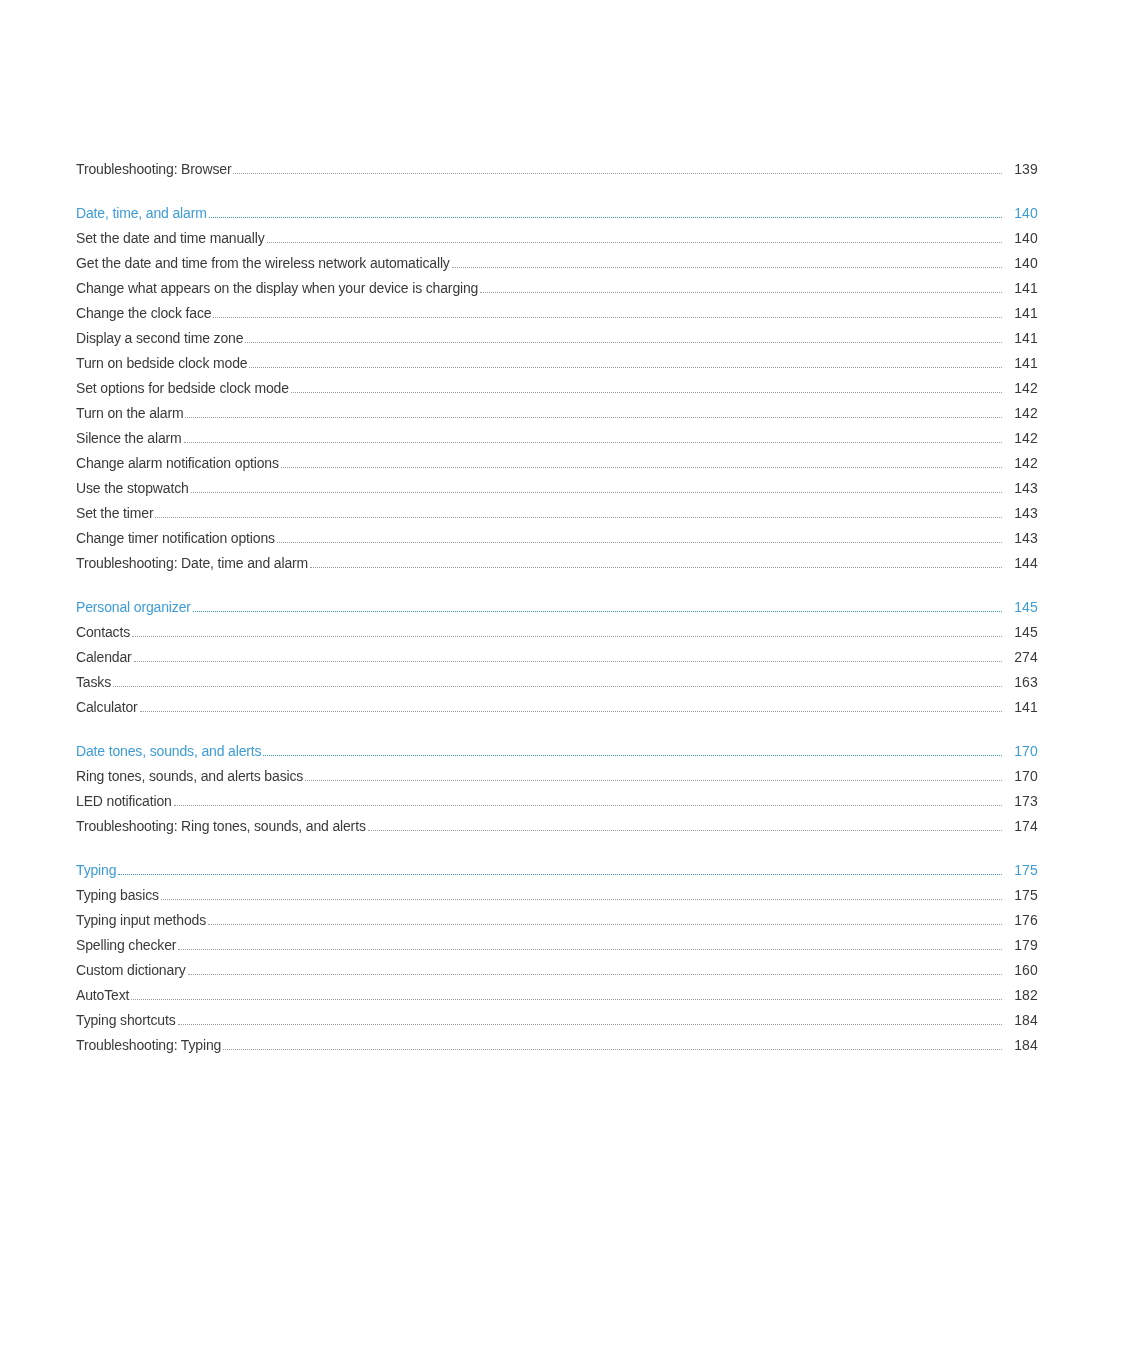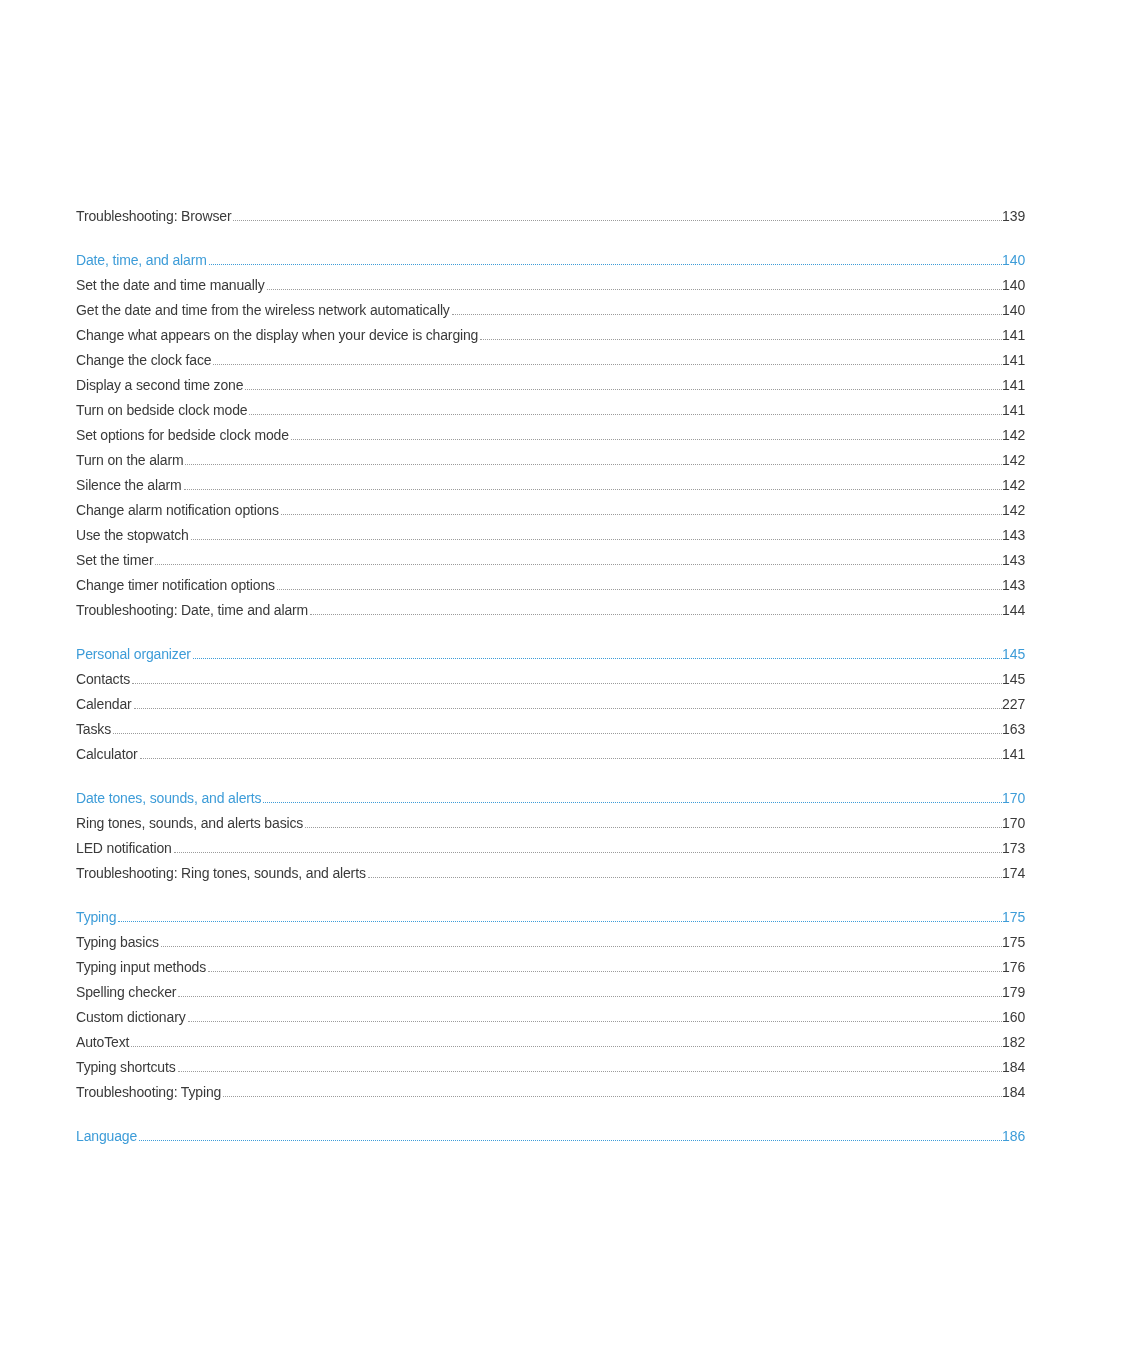--- a/index.html
+++ b/index.html
@@ -9,21 +9,20 @@
     height: 1350px;
     background: #ffffff;
     overflow: hidden;
     font-family: "Liberation Sans", sans-serif;
   }
   .toc {
     position: absolute;
     left: 76px;
     right: 75px;
     top: 157px;
-    margin-top: 47px;
   }
   .toc-row {
     display: flex;
     align-items: baseline;
     height: 25px;
     line-height: 25px;
     font-size: 14px;
     color: var(--text, #3a3a3a);
   }
   .toc-row.heading {
@@ -39,21 +38,21 @@
     height: 3px;
     min-width: 12px;
     margin-left: 2px;
     border-bottom: 1px dotted var(--leader, #9b9b9b);
   }
   .heading .leader {
     border-bottom-color: var(--accent, #3d9cd8);
   }
   .num {
     min-width: 48px;
-    text-align: left;
+    text-align: center;
     white-space: nowrap;
   }
 </style>
 </head>
 <body>
 
 <div class="canvas">
   <div class="toc" id="toc-root">
       <div class="toc-row entry">
         <span class="lbl">Troubleshooting: Browser</span>
@@ -141,21 +140,21 @@
         <span class="num">145</span>
       </div>
       <div class="toc-row entry">
         <span class="lbl">Contacts</span>
         <span class="leader"></span>
         <span class="num">145</span>
       </div>
       <div class="toc-row entry">
         <span class="lbl">Calendar</span>
         <span class="leader"></span>
-        <span class="num">227</span>
+        <span class="num">274</span>
       </div>
       <div class="toc-row entry">
         <span class="lbl">Tasks</span>
         <span class="leader"></span>
         <span class="num">163</span>
       </div>
       <div class="toc-row entry">
         <span class="lbl">Calculator</span>
         <span class="leader"></span>
         <span class="num">141</span>
@@ -212,20 +211,15 @@
       </div>
       <div class="toc-row entry">
         <span class="lbl">Typing shortcuts</span>
         <span class="leader"></span>
         <span class="num">184</span>
       </div>
       <div class="toc-row entry">
         <span class="lbl">Troubleshooting: Typing</span>
         <span class="leader"></span>
         <span class="num">184</span>
-      </div>
-      <div class="toc-row heading">
-        <span class="lbl">Language</span>
-        <span class="leader"></span>
-        <span class="num">186</span>
       </div>
     </div>
 </div>
 
 </body></html>

